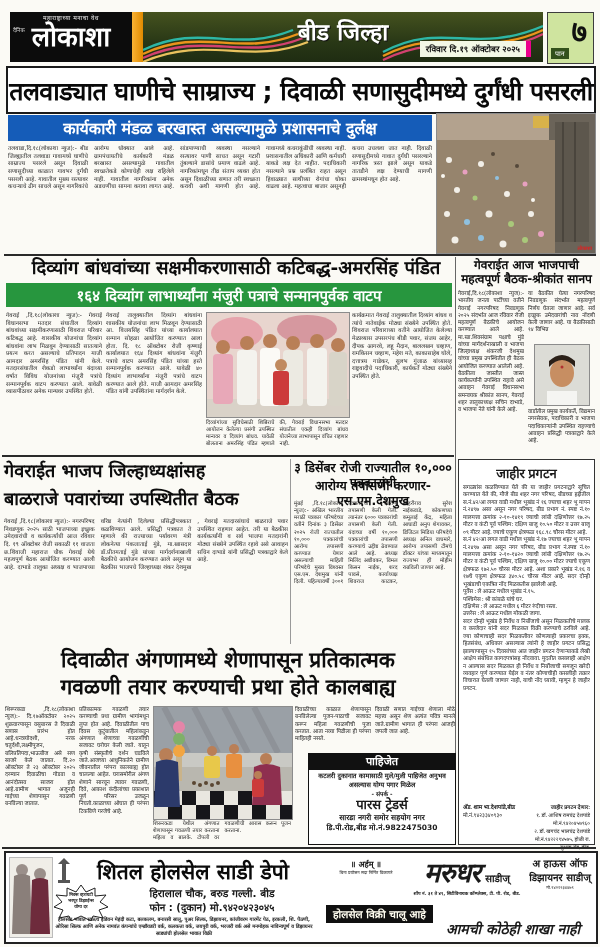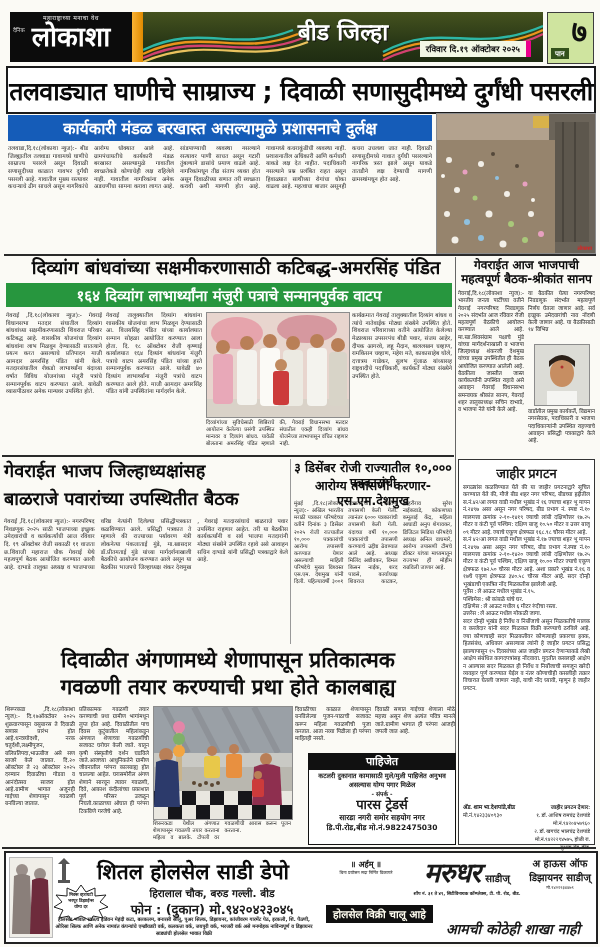--- a/index.html
+++ b/index.html
@@ -17,21 +17,21 @@
   .logo-tag{font-size:6px;text-align:center;padding-top:2px;letter-spacing:.5px;color:#f5f5f5;}
   .logo-main{font-size:27px;font-weight:800;text-align:center;line-height:1.1;}
   .logo-dainik{position:absolute;left:3px;top:14px;font-size:5.5px;color:#ddd;}
   .orange-stripe{background:linear-gradient(to right,#f9b234,#e08a00);}
   .banner2{background:linear-gradient(to bottom,#45521f,#293816 60%,#1f2c12);overflow:hidden;}
   .banner-title{color:#ffffff;font-size:23px;font-weight:800;text-shadow:1px 1px 0 #111;}
   .date-box{background:#f3f8e6;font-size:8.5px;font-weight:700;color:#111;line-height:16px;padding:0 6px;}
   .pink-stripe{background:#ec008c;width:5px;height:16px;}
   .pgnum-box{background:#cfe49f;border:1px solid #3c3c3c;}
   .pgnum{font-size:30px;font-weight:800;color:#101010;line-height:1;}
-  .pglabel{background:#33511c;color:#fff;font-size:7px;padding:1px 4px;font-weight:700;}
+  .pglabel{background:#33511c;color:#fff;font-size:7px;padding:1px 4px;font-weight:400;}
   
   .lead-box{border:2px solid #1a1a1a;background:#fff;font-size:25px;font-weight:800;color:#090909;letter-spacing:-0.5px;}
   .blue-bar{background:#155cb8;color:#fff;font-size:16px;font-weight:800;}
   .green-bar{background:#27963e;color:#fff;font-size:15px;font-weight:800;}
   .photo{border:1px solid #8c8c8c;background:#ccc;overflow:hidden;}
   .h2a{font-size:18.5px;font-weight:800;text-align:center;line-height:1.05;color:#0c0c0c;}
   .h2b{font-size:17px;font-weight:800;line-height:1.1;color:#0c0c0c;}
   .h2c{font-size:12.5px;font-weight:800;text-align:center;line-height:1.18;color:#0c0c0c;}
   .h2d{font-size:21px;font-weight:800;text-align:center;line-height:1.1;color:#0c0c0c;}
   .sb-head{font-size:12px;font-weight:700;text-align:center;line-height:1.2;color:#0c0c0c;}
@@ -302,21 +302,21 @@
       <div class="abs" style="left:64px;top:4px;width:246px;font-size:21px;font-weight:800;text-align:center;color:#0a0a0a;">शितल होलसेल साडी डेपो</div>
       <svg width="54" height="36" style="position:absolute;left:48px;top:32px;">
         <polygon points="27,0 32,7 41,3 41,11 52,10 46,17 54,22 45,25 49,33 39,31 37,36 27,31 17,36 15,31 5,33 9,25 0,22 8,17 2,10 13,11 13,3 22,7" fill="#fff" stroke="#222" stroke-width="1"></polygon>
       </svg>
       <div class="abs" style="left:50px;top:38px;width:50px;text-align:center;">
         <div style="font-size:4.5px;font-weight:700;">मिक्स व्हरायटी</div>
         <div style="font-size:4.5px;font-weight:700;">भरपूर डिझाईन्स</div>
         <div style="font-size:4.5px;font-weight:700;">योग्य दर</div>
       </div>
       <div class="abs" style="left:106px;top:33px;width:200px;font-size:10.5px;font-weight:800;text-align:center;">हिरालाल चौक, बरुड गल्ली. बीड</div>
-      <div class="abs" style="left:106px;top:47px;width:200px;font-size:13px;font-weight:800;text-align:center;">फोन : (दुकान)  मो.९४२०४२३०४५</div>
+      <div class="abs" style="left:106px;top:47px;width:200px;font-size:10px;font-weight:800;text-align:center;">फोन : (दुकान)  मो.९४२०४२३०४५</div>
       <div class="abs" style="left:48px;top:63px;width:260px;font-size:5px;line-height:1.35;text-align:center;font-weight:700;color:#222;">होलसेल भावात साऊथ इंडियन मेहंदी कटा, बलकलम, बनारसी सालू, पुअर सिल्क, डिझायनर, कांजीवरम गारमेंट पेठ, इरकली, शि. पैठणी, ओरिसा सिल्क आणि अनेक नामवंत कंपन्यांचे एम्ब्रॉयडरी वर्क, कलकत्ता वर्क, जयपुरी वर्क, भरजरी वर्क असे मनमोहक नाविन्यपूर्ण व डिझायनर साड्यांची होलसेल भावात विक्री</div>
     </div>
 
     <div class="abs" style="left:312px;top:0;width:278px;height:100%;">
       <div class="abs" style="left:4px;top:5px;width:88px;text-align:center;">
         <div style="font-size:8px;font-weight:700;">॥ अर्हम् ॥</div>
         <div style="font-size:4.3px;">बिना प्रयोजन सदा निर्मित विकणारे</div>
       </div>
       <div class="abs" style="left:88px;top:0;width:122px;text-align:center;">
         <span style="font-size:27px;font-weight:800;font-style:italic;letter-spacing:-1px;">मरुधर</span>

